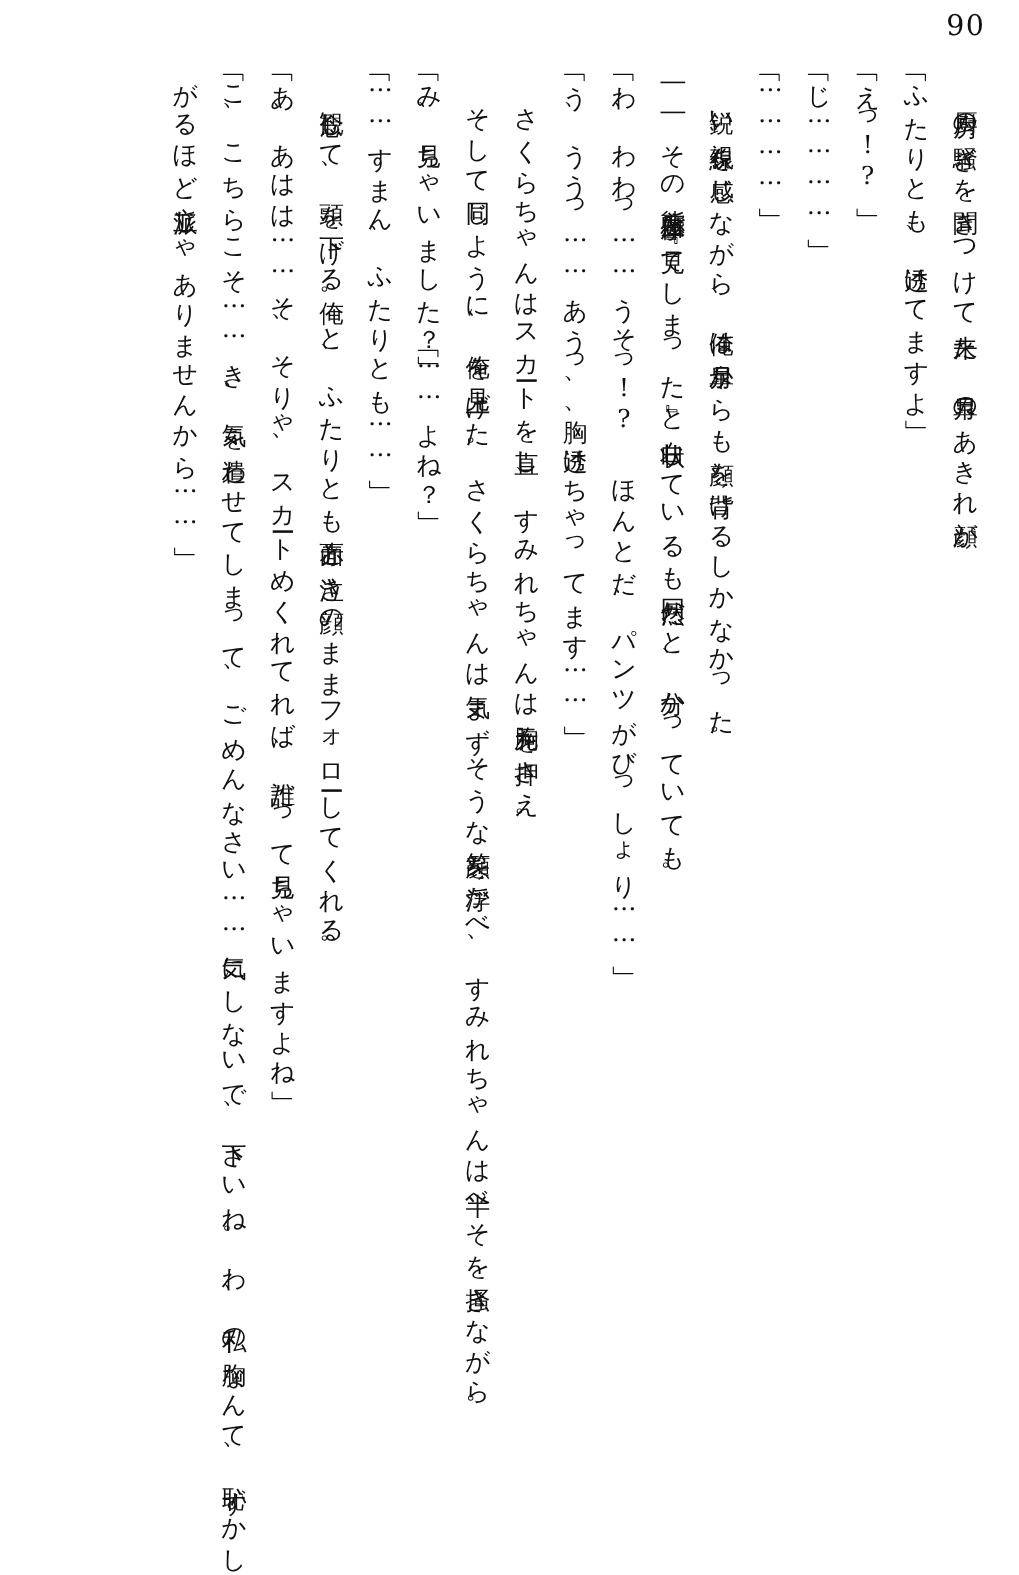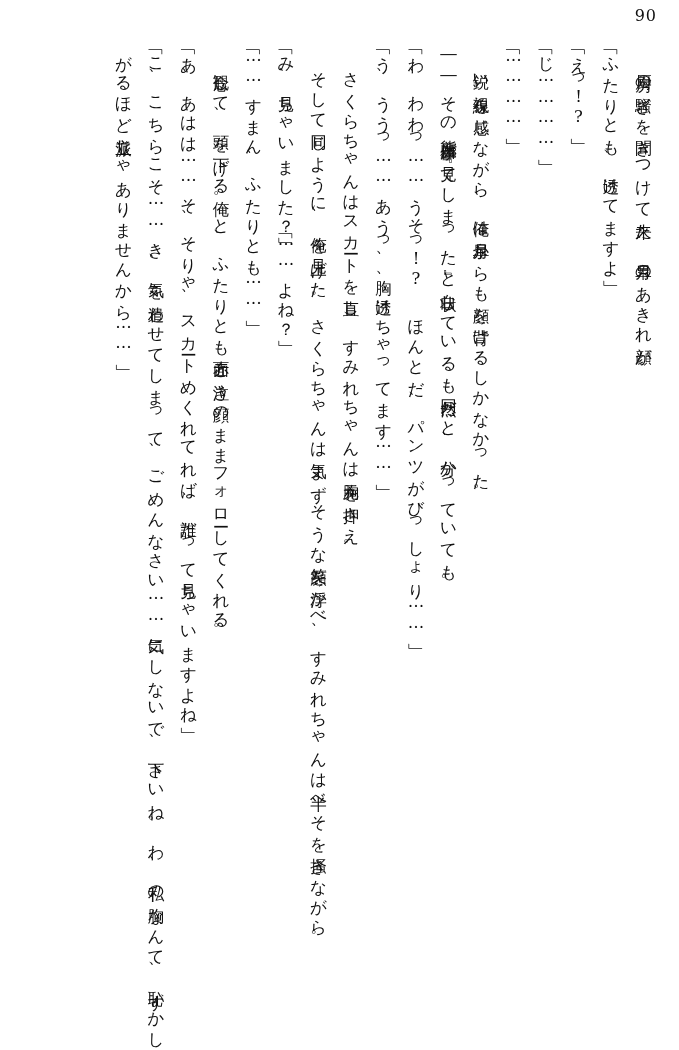--- a/index.html
+++ b/index.html
@@ -18,21 +18,21 @@
     position: relative;
     width: 679px;
     height: 1050px;
     background: #ffffff;
     box-sizing: border-box;
   }
   .page-number {
     position: absolute;
     top: 6px;
     right: 22px;
-    font-size: 16px;
+    font-size: 19px;
     font-family: "DejaVu Serif", "Liberation Serif", serif;
     letter-spacing: 1px;
     color: #111111;
   }
   .text-body {
     position: absolute;
     top: 44px;
     right: 20px;
     left: 18px;
     bottom: 8px;

